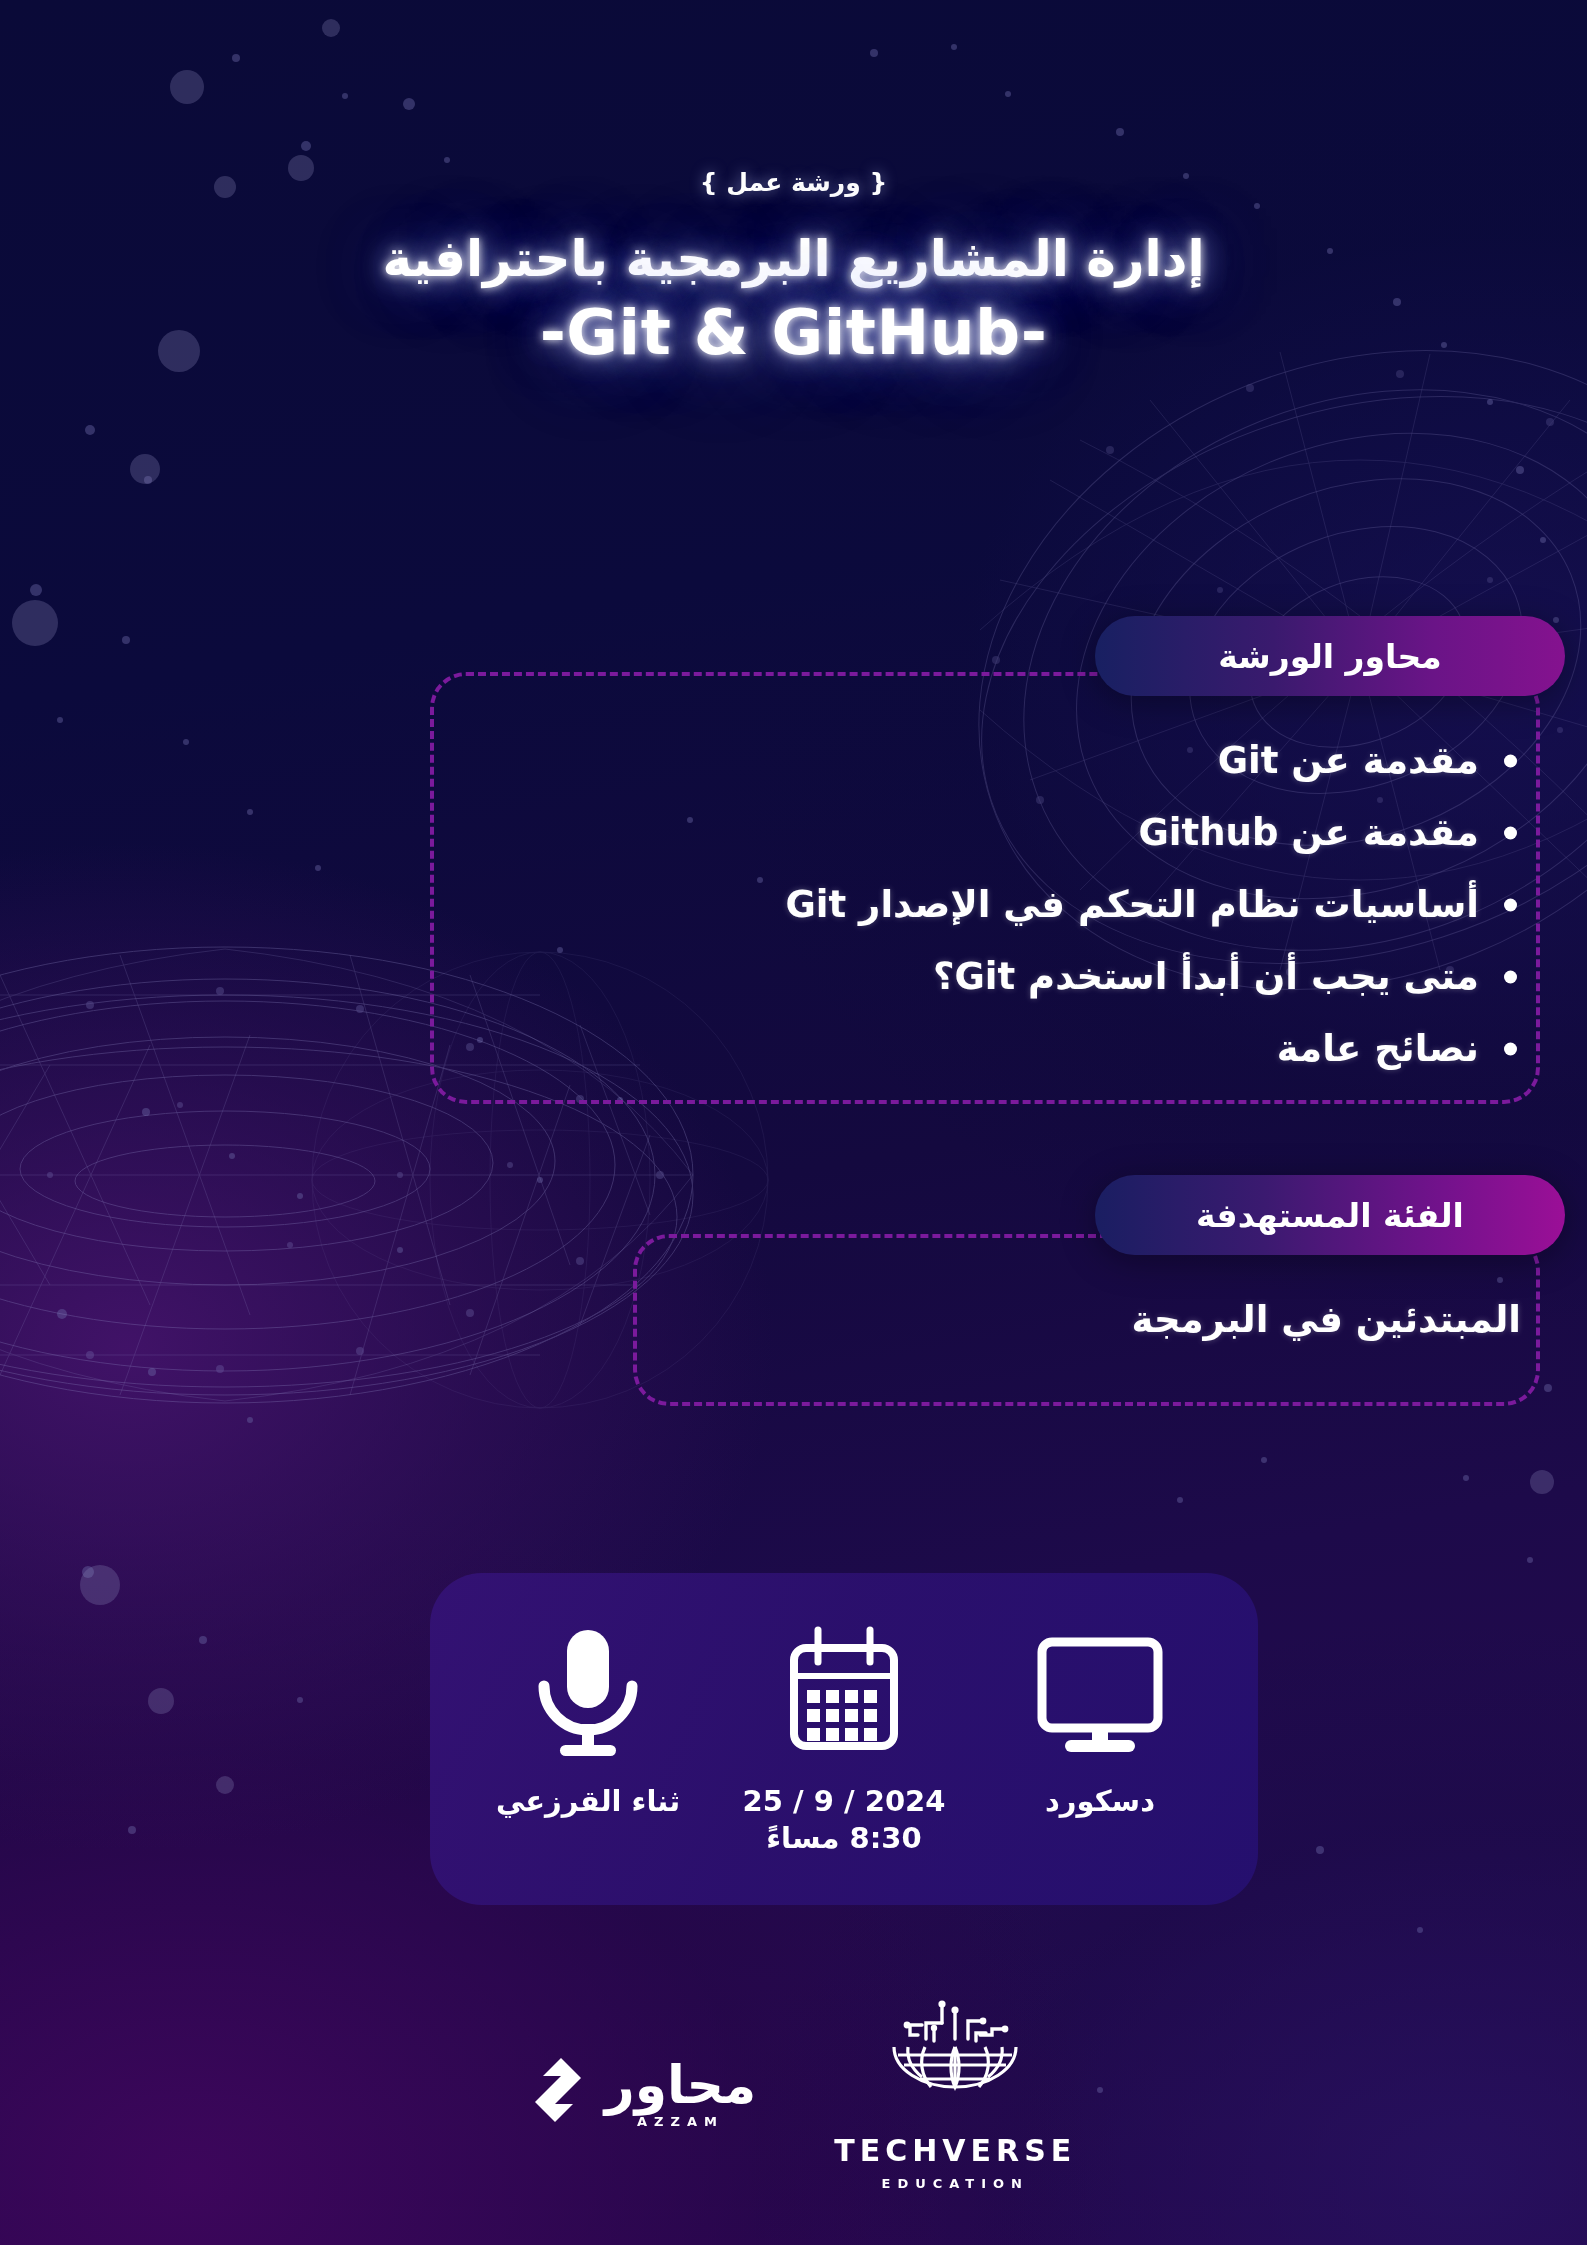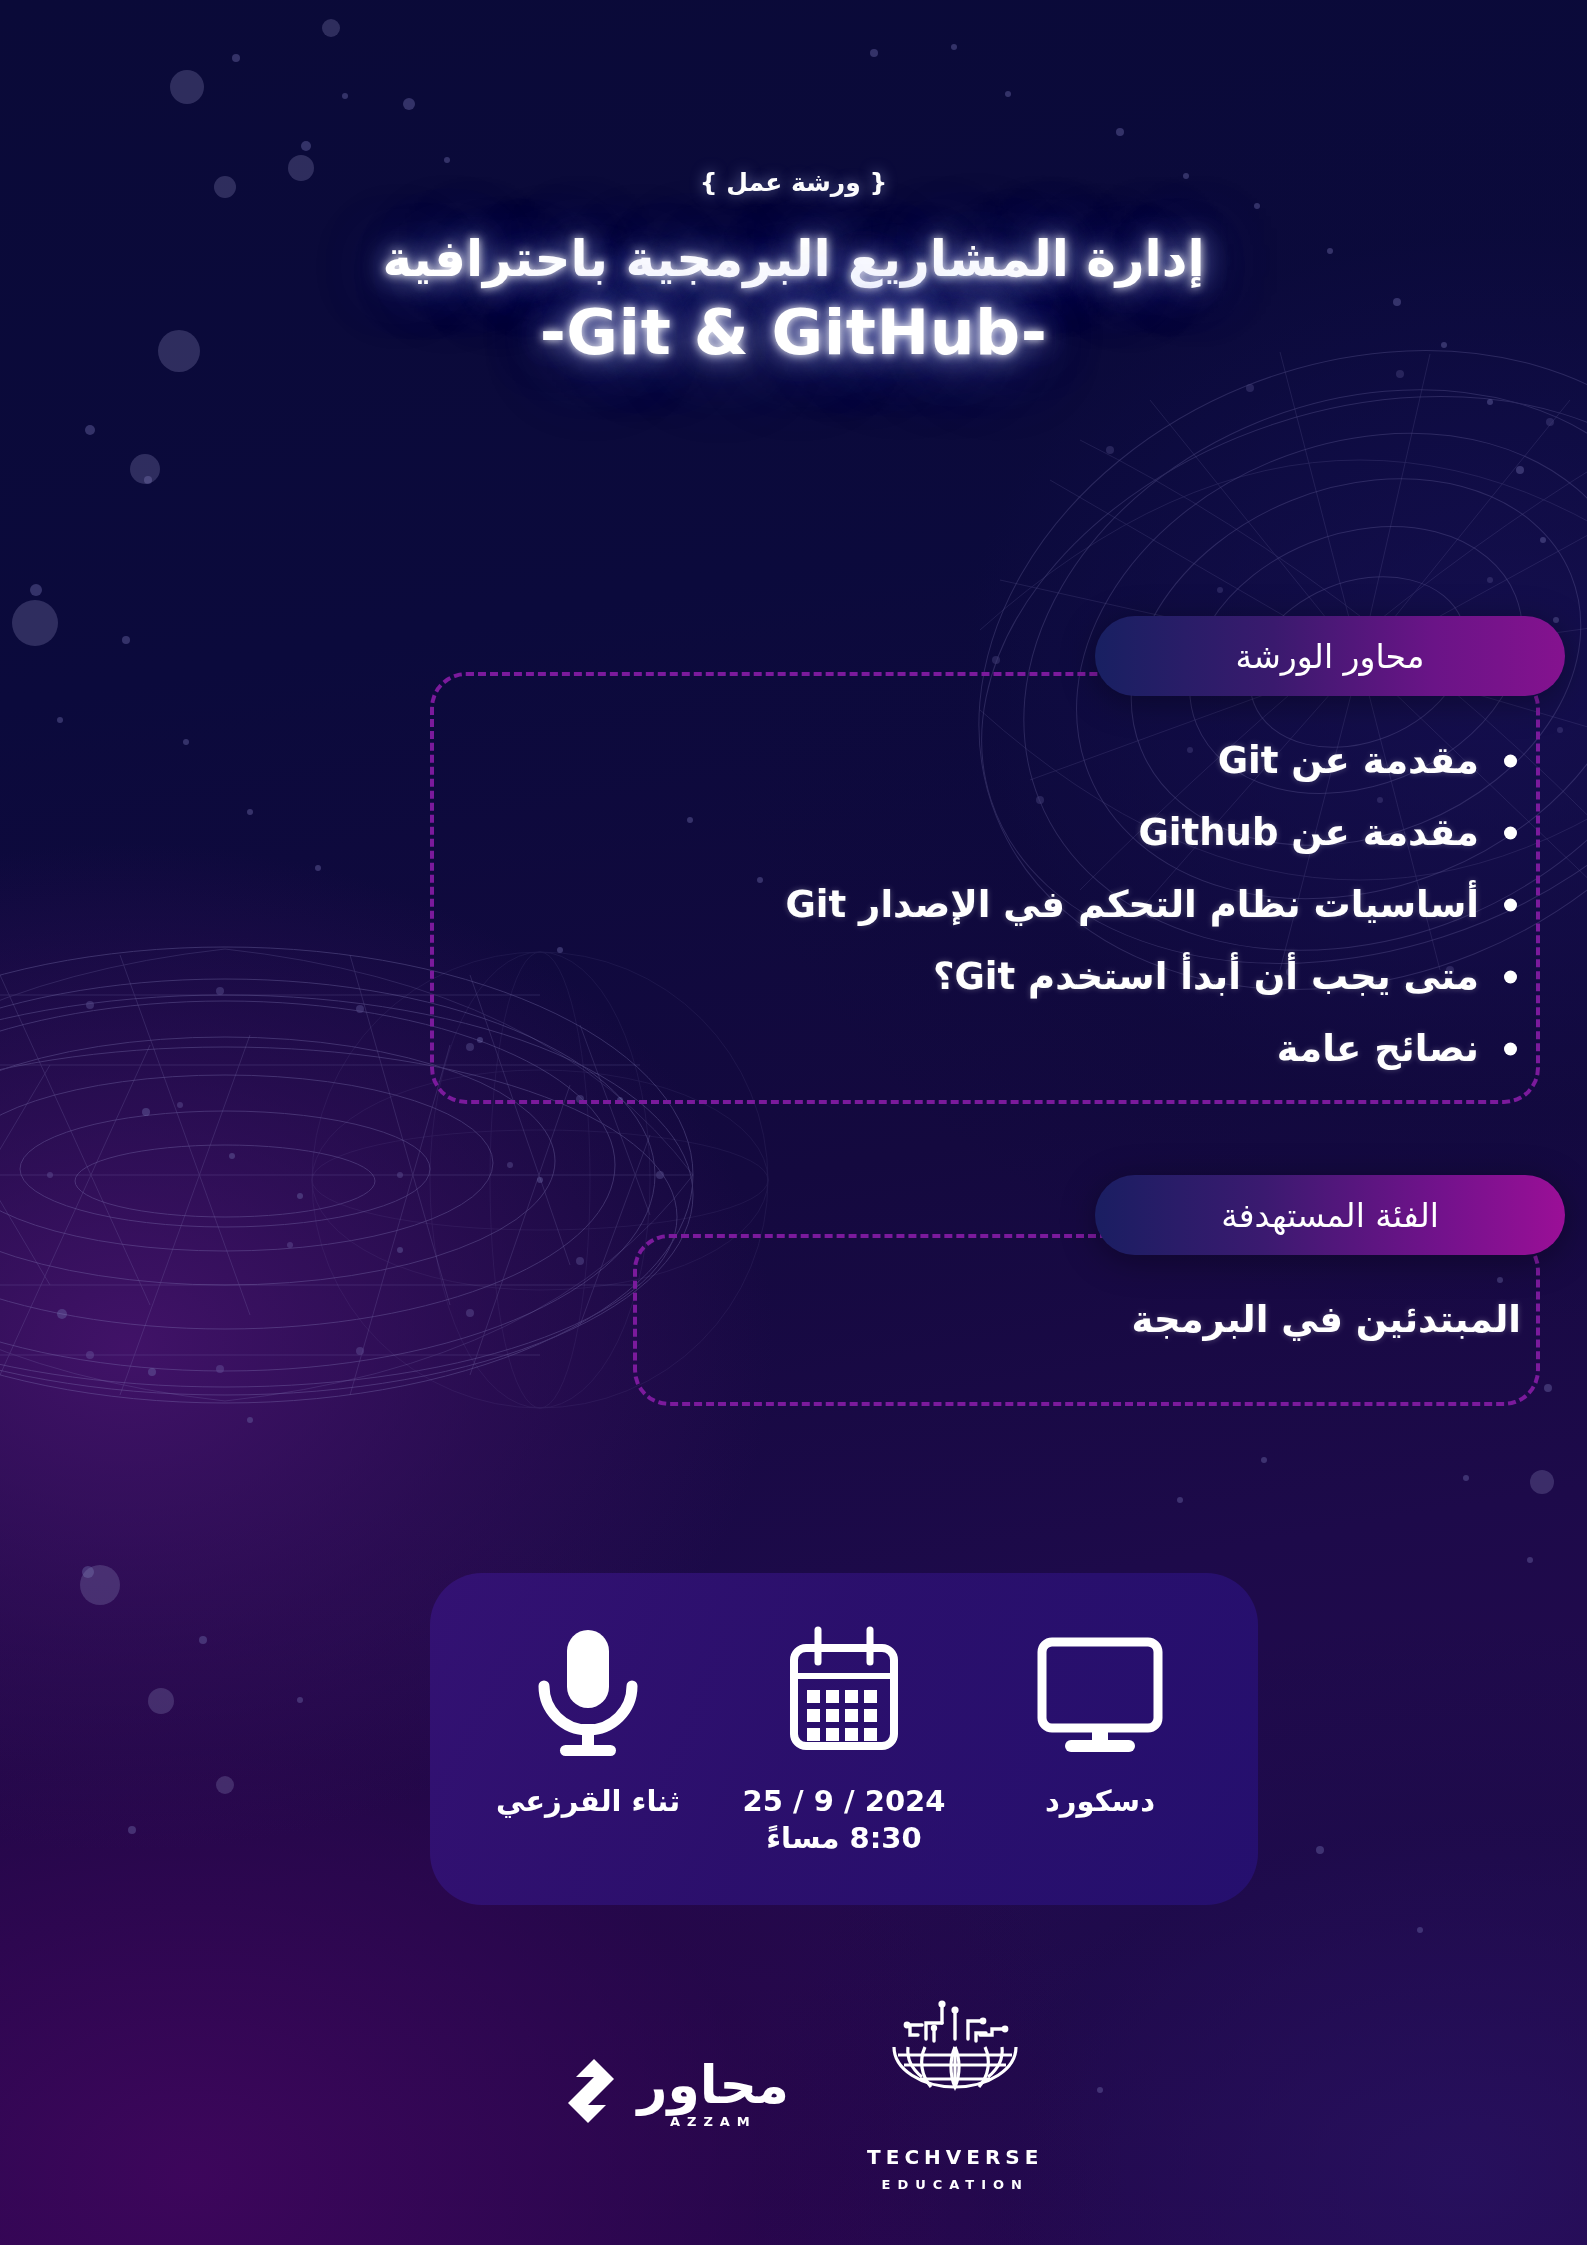--- a/index.html
+++ b/index.html
@@ -65,21 +65,21 @@
       0 0 28px rgba(190,200,255,.85),
       0 0 58px rgba(120,140,255,.55),
       0 0 96px rgba(90,110,240,.35);
   }
 
   
   .section-badge {
     position:absolute; z-index:7;
     display:flex; align-items:center; justify-content:center;
     border-radius:44px;
-    color:#fff; font-weight:400; direction:rtl;
+    color:#fff; font-weight:700; direction:rtl;
     box-shadow:0 6px 34px rgba(0,0,0,.35);
   }
   #badge-topics {
     left:1095px; top:616px; width:470px; height:80px;
     font-size:33px;
     background:linear-gradient(90deg, #182062 0%, #3a1a6e 38%, #6a1487 72%, #85128f 100%);
   }
   #badge-audience {
     left:1095px; top:1175px; width:470px; height:80px;
     font-size:33px;
@@ -168,22 +168,22 @@
     color:#fff; font-weight:800; font-size:52px;
     direction:rtl; line-height:1; letter-spacing:1px;
     display:flex; flex-direction:column; align-items:center;
   }
   #azzam-latin {
     font-size:13px; font-weight:700; letter-spacing:7px;
     color:#fff; margin-top:4px; direction:ltr;
   }
 
   #techverse-name {
-    color:#fff; font-weight:800; font-size:20px;
-    letter-spacing:5px; direction:ltr; margin-top:26px;
+    color:#fff; font-weight:800; font-size:30px;
+    letter-spacing:5px; direction:ltr; margin-top:14px;
   }
   #techverse-tagline {
     color:#fff; font-weight:700; font-size:13px;
     letter-spacing:7px; direction:ltr; margin-top:8px;
   }
 </style>
 </head>
 <body>
 
 <div id="poster">

